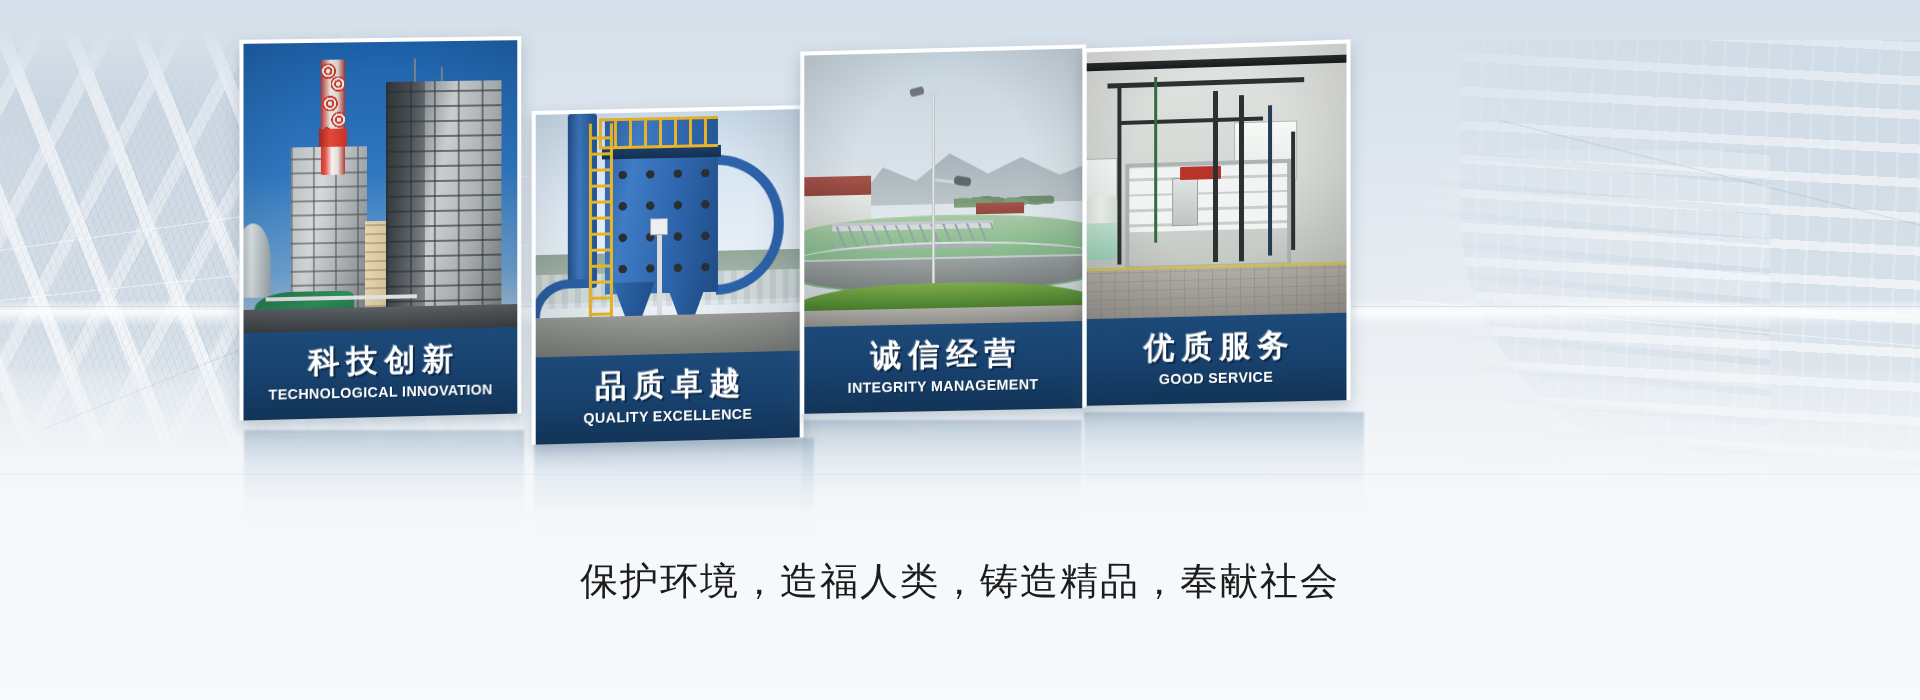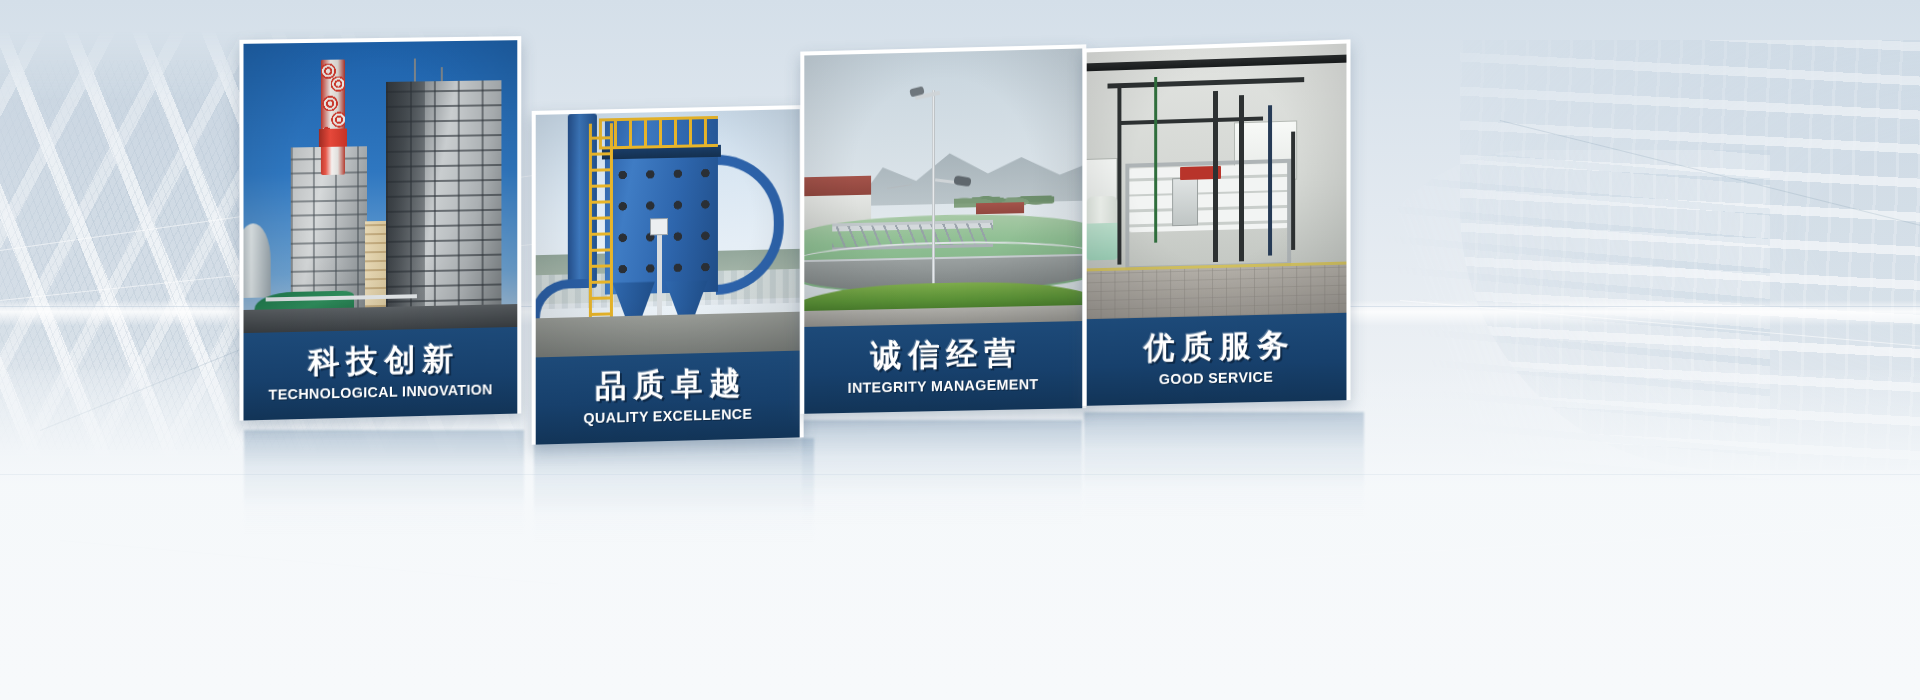--- a/index.html
+++ b/index.html
@@ -560,14 +560,15 @@
         </div>
         <div class="caption">
           <div class="cap-cn">优质服务</div>
           <div class="cap-en">GOOD SERVICE</div>
         </div>
       </div>
     </div>
 
   </div>
 
+  <div id="slogan">保护环境，造福人类，铸造精品，奉献社会</div>
 
 </div>
 
 </body></html>

